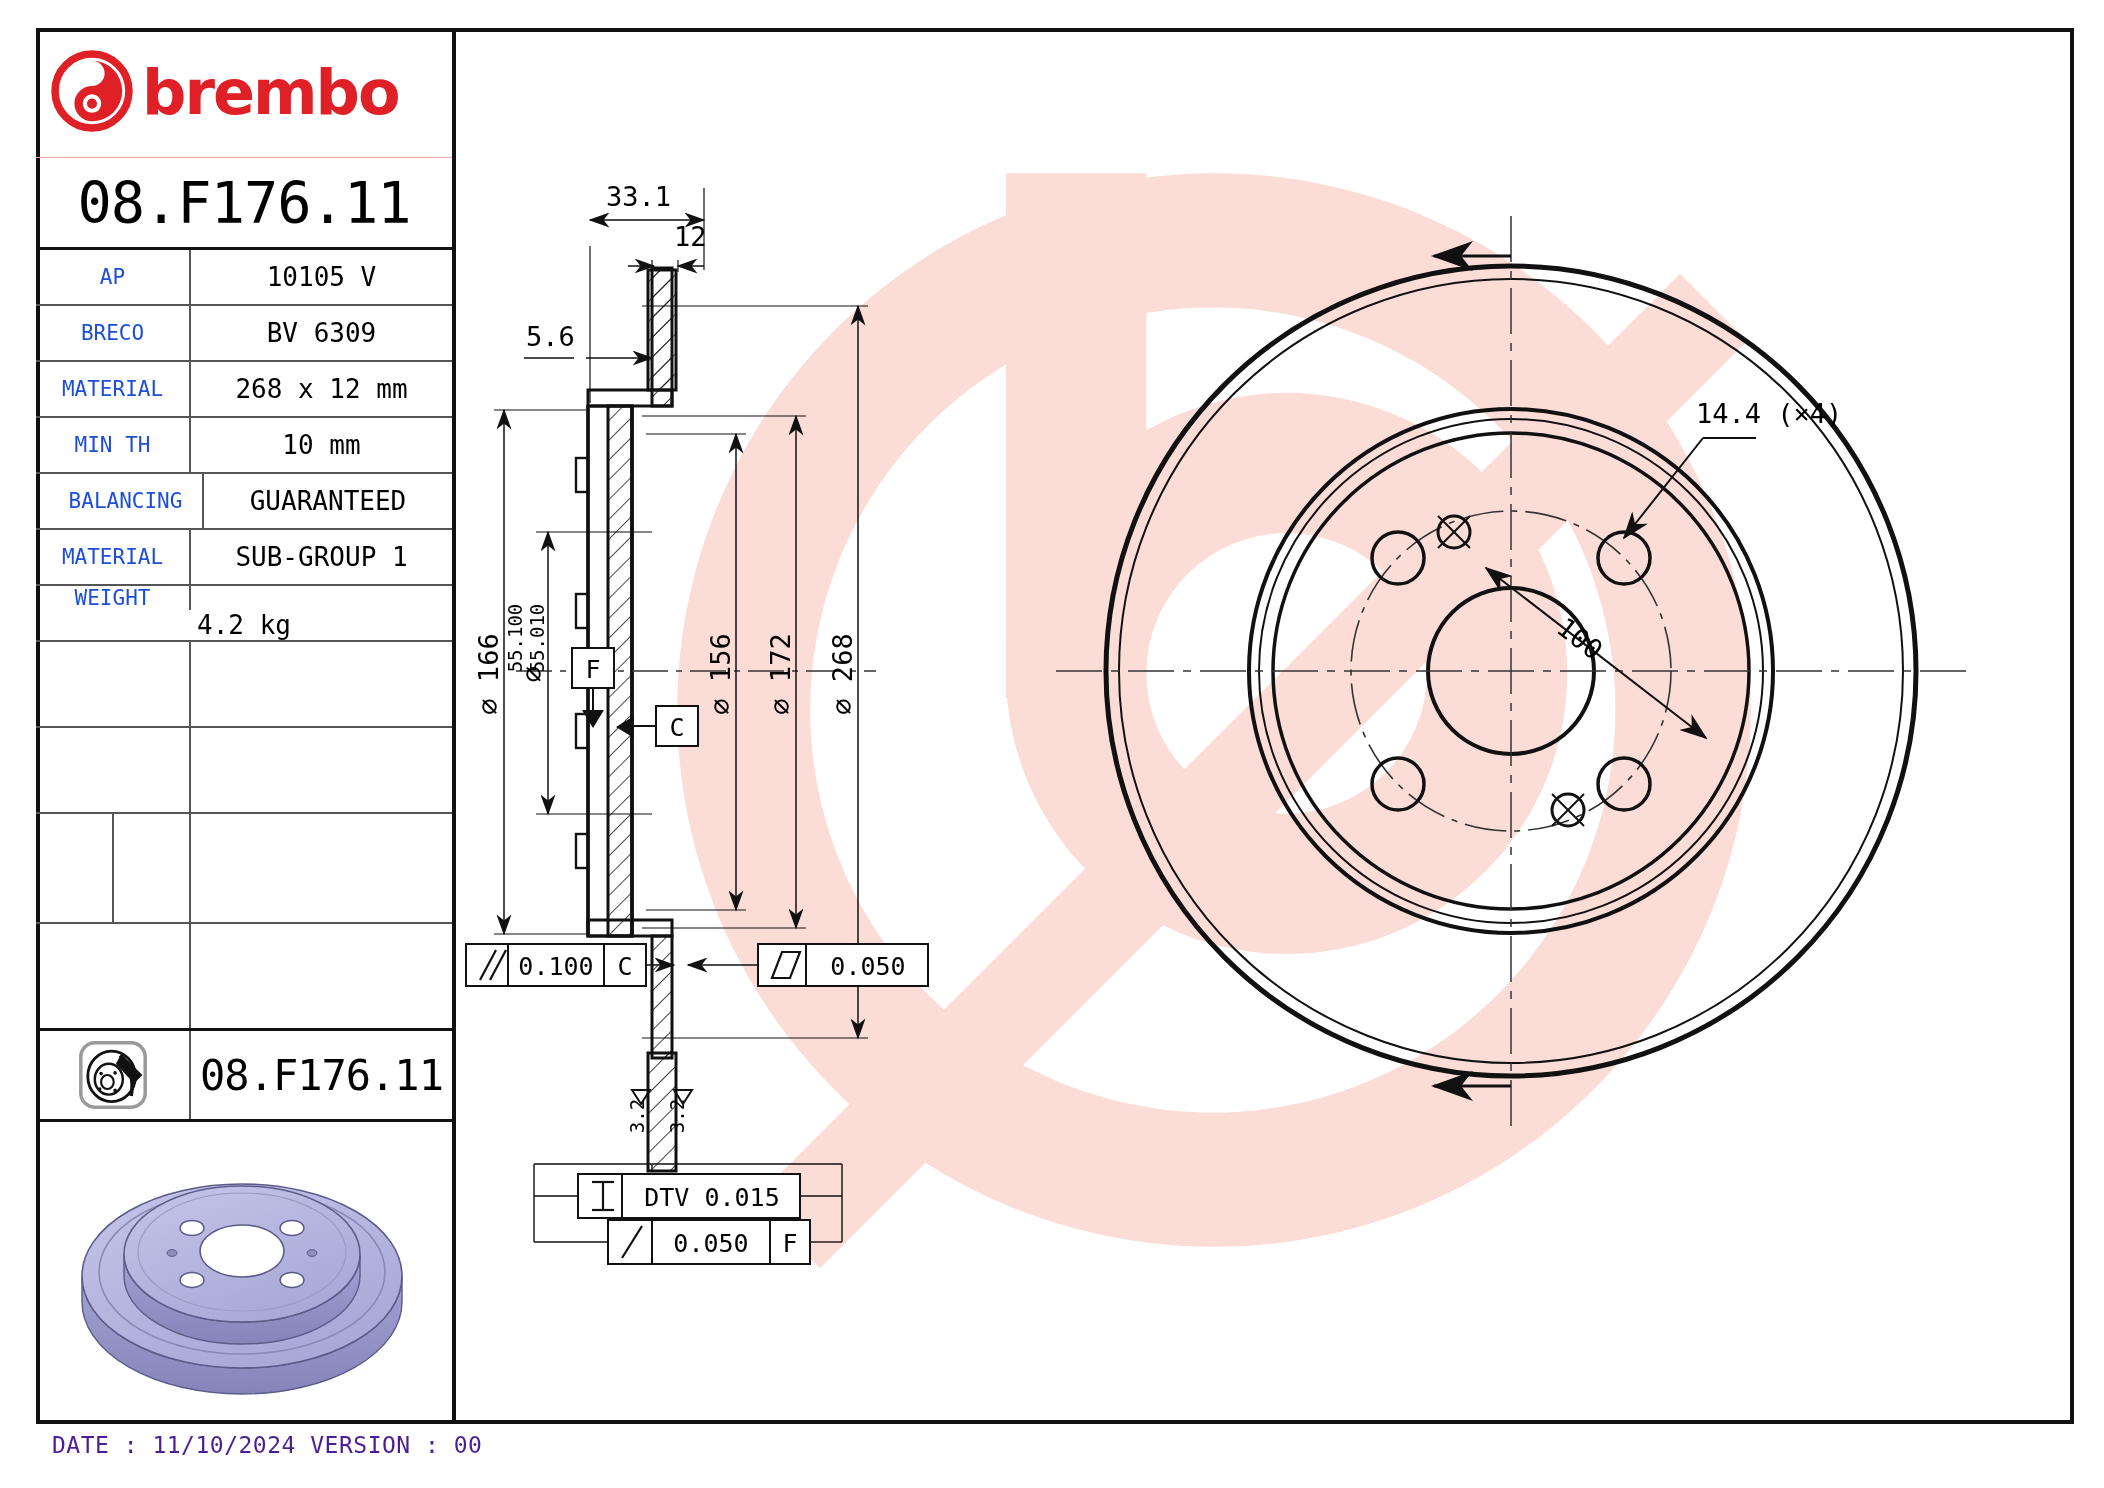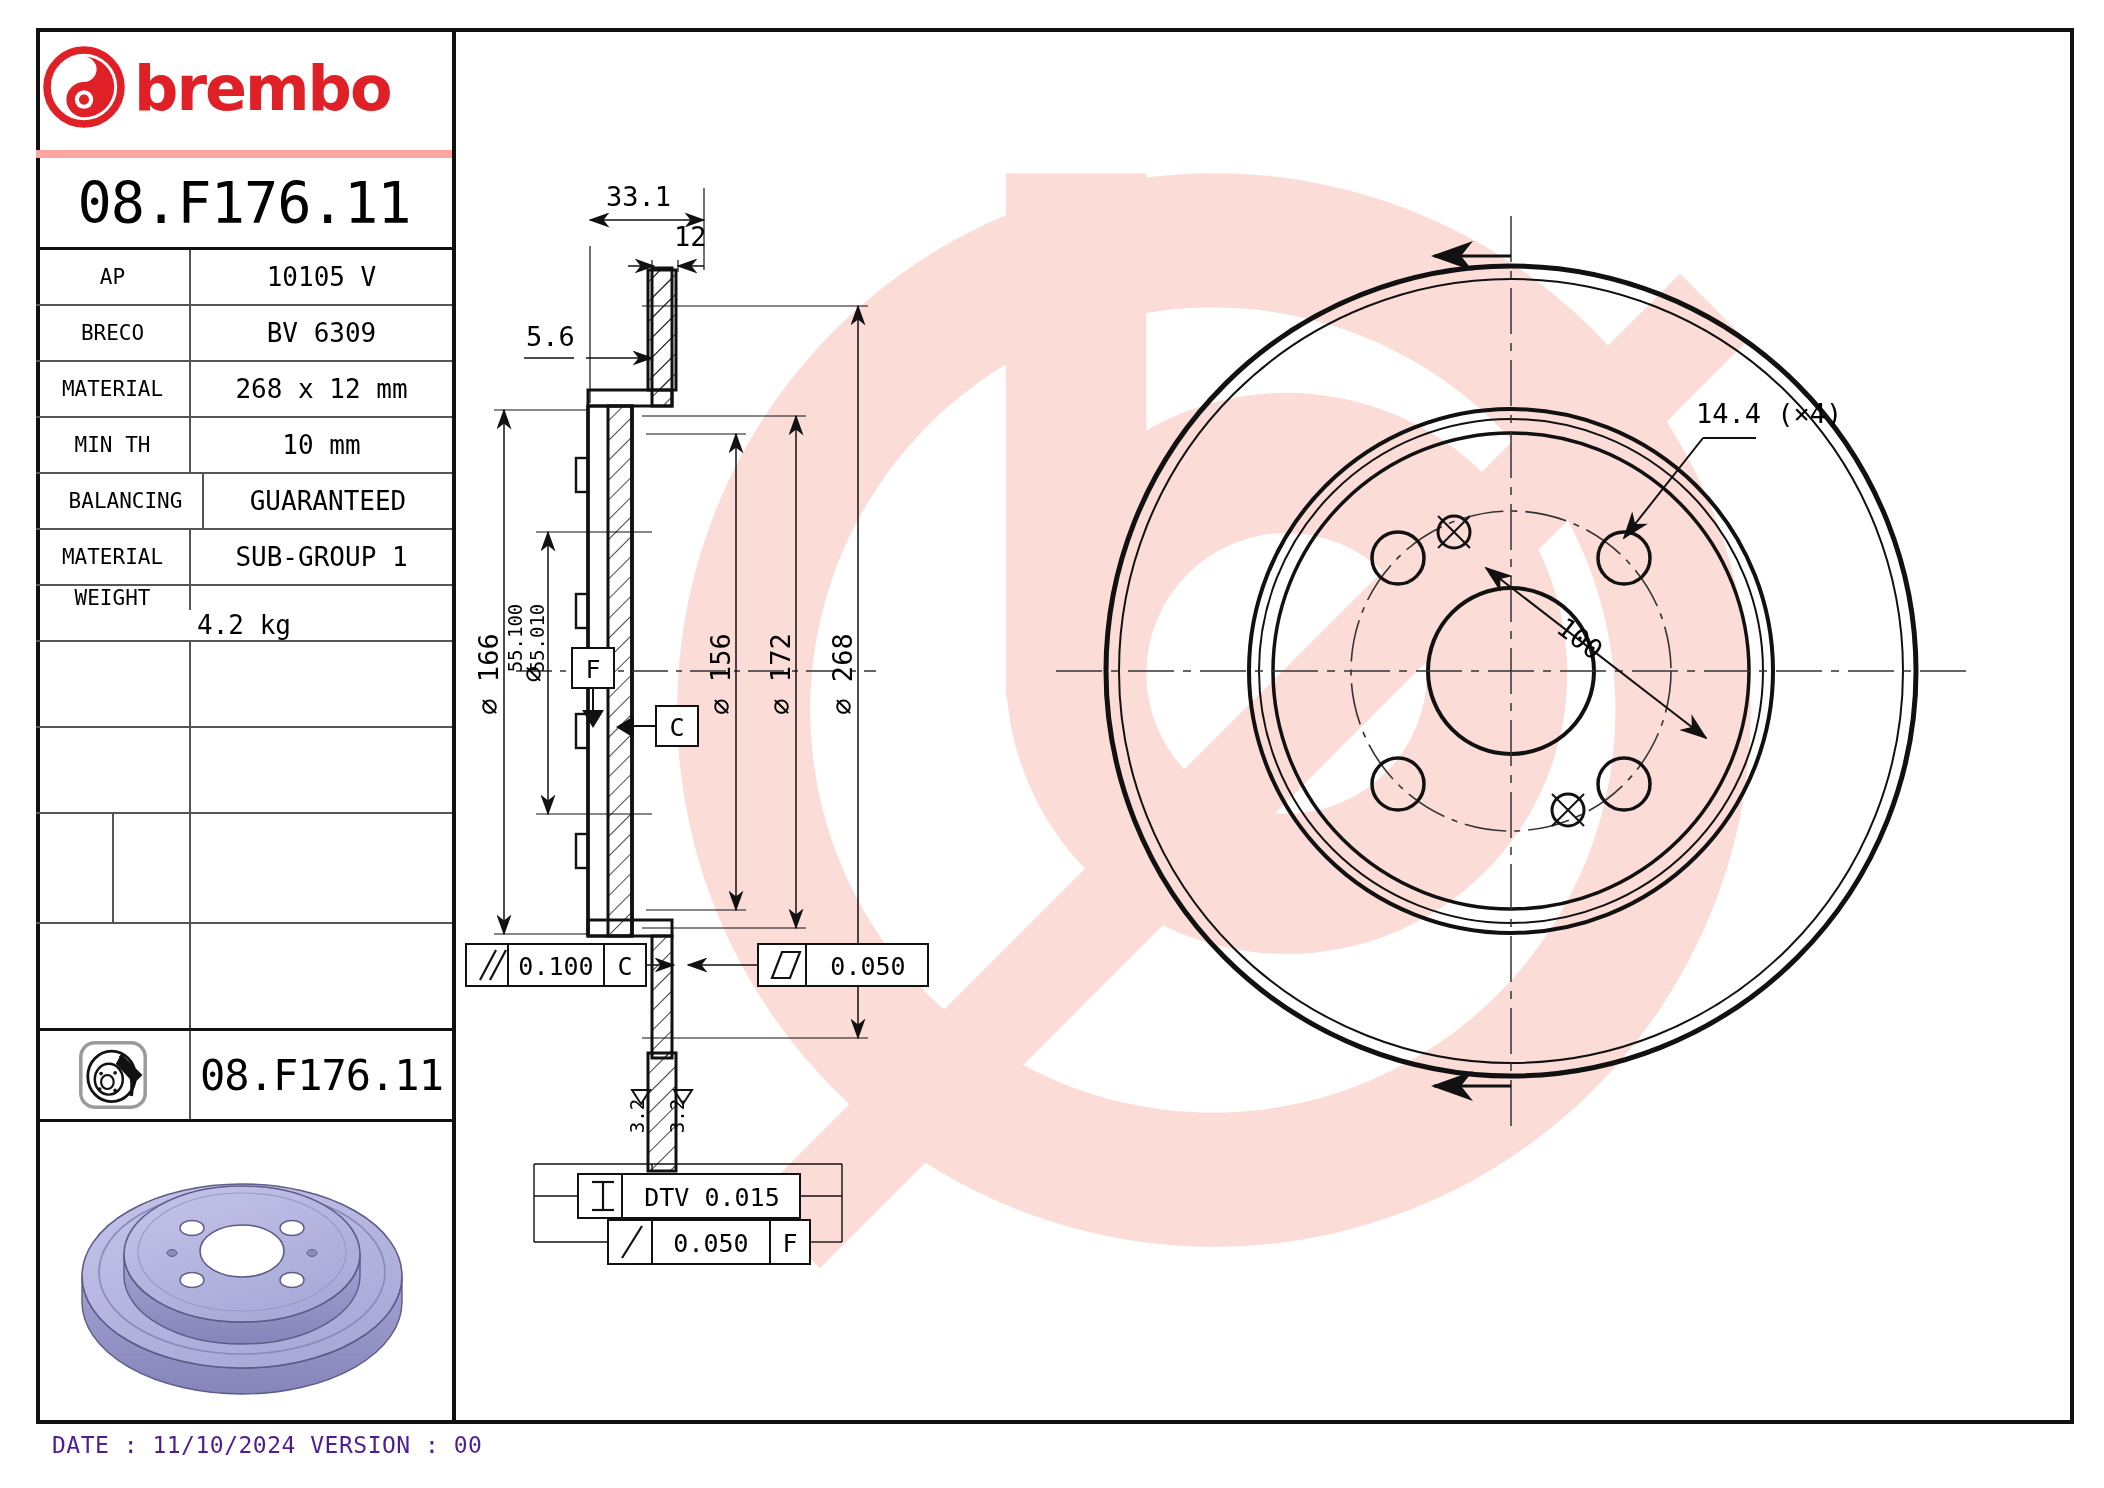--- a/index.html
+++ b/index.html
@@ -61,41 +61,41 @@
   }
   .tb-label {
     width: 155px;
     box-sizing: border-box;
     border-right: 2px solid #555;
     display: flex;
     align-items: center;
     justify-content: center;
     font-size: 21px;
     letter-spacing: 0px;
-    color: #000000;
+    color: #1d4ed8;
   }
   .tb-value {
     flex: 1;
     display: flex;
     align-items: center;
     justify-content: center;
     font-size: 26px;
     color: #000;
   }
 
   #logo-cell {
     position: absolute;
     left: 0; top: 0;
     width: 100%;
     height: 130px;
     box-sizing: border-box;
-    border-bottom: 8px solid #fca5a5;
-    display: flex;
-    align-items: center;
-    padding-left: 6px;
+    border-bottom: 1px solid #fca5a5;
+    display: flex;
+    align-items: center;
+    padding-left: 14px;
   }
   .logo-mark { flex: 0 0 auto; }
   .logo-word {
     font-family: "DejaVu Sans", sans-serif;
     font-weight: bold;
     font-size: 62px;
     color: #e02027;
     letter-spacing: -2px;
     margin-left: 8px;
     line-height: 1;

